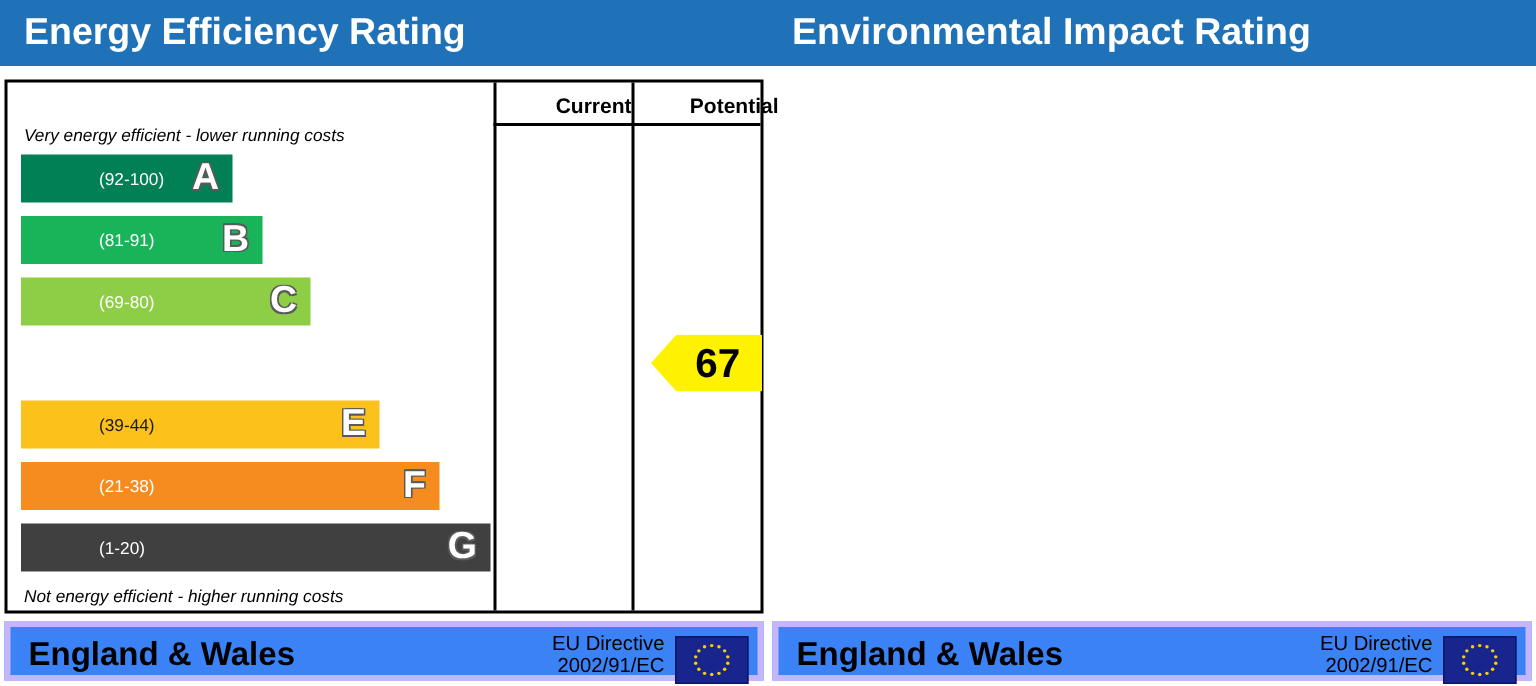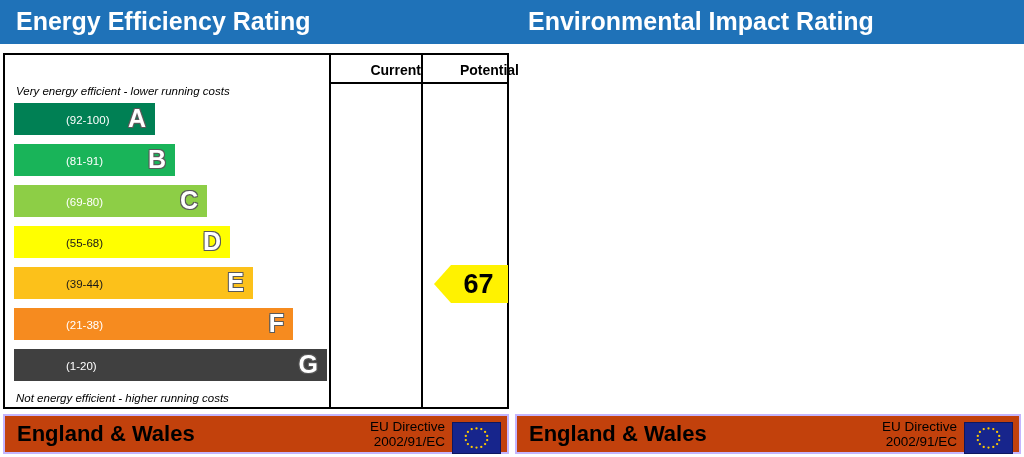--- a/index.html
+++ b/index.html
@@ -179,22 +179,22 @@
     color: #1a1a1a;
   }
 
   
   .footer {
     position: absolute;
     left: 3px;
     top: 414px;
     width: 506px;
     height: 40px;
-    background: #c2410c;
-    border: 2px solid #c4b5fd;
+    background: #3b82f6;
+    border: 4px solid #c4b5fd;
     box-sizing: border-box;
   }
   .footer .region {
     position: absolute;
     left: 12px;
     top: 5px;
     font-size: 22px;
     font-weight: bold;
     color: #000000;
     white-space: nowrap;
@@ -253,43 +253,39 @@
         <div class="band" style="top: 41px; width: 161px; background: rgb(25, 180, 89);">
           <span class="range light">(81-91)</span>
           <span class="letter">B</span>
         </div>
 
         <div class="band" style="top: 82px; width: 193px; background: rgb(141, 206, 70);">
           <span class="range light">(69-80)</span>
           <span class="letter">C</span>
         </div>
 
-        <div class="band" style="top: 123px; width: 216px; background: rgb(255, 255, 0);">
-          <span class="range dark">(55-68)</span>
-          <span class="letter">D</span>
-        </div>
 
         <div class="band" style="top: 164px; width: 239px; background: rgb(252, 193, 26);">
           <span class="range dark">(39-44)</span>
           <span class="letter">E</span>
         </div>
 
         <div class="band" style="top: 205px; width: 279px; background: rgb(246, 139, 31);">
           <span class="range light">(21-38)</span>
           <span class="letter">F</span>
         </div>
 
         <div class="band" style="top: 246px; width: 313px; background: #404040;">
           <span class="range light">(1-20)</span>
           <span class="letter">G</span>
         </div>
 
       </div>
 
-      <div class="rating-arrow potential" style="background: rgb(255, 242, 0); top: 168px; margin-top: 42px;">
+      <div class="rating-arrow potential" style="background: rgb(255, 242, 0); top: 168px;">
         <span class="value">67</span>
       </div>
 
       <div class="caption bottom">Not energy efficient - higher running costs</div>
     </div>
 
     <div class="footer">
       <div class="region">England &amp; Wales</div>
       <div class="directive">
         <div>EU Directive</div>

